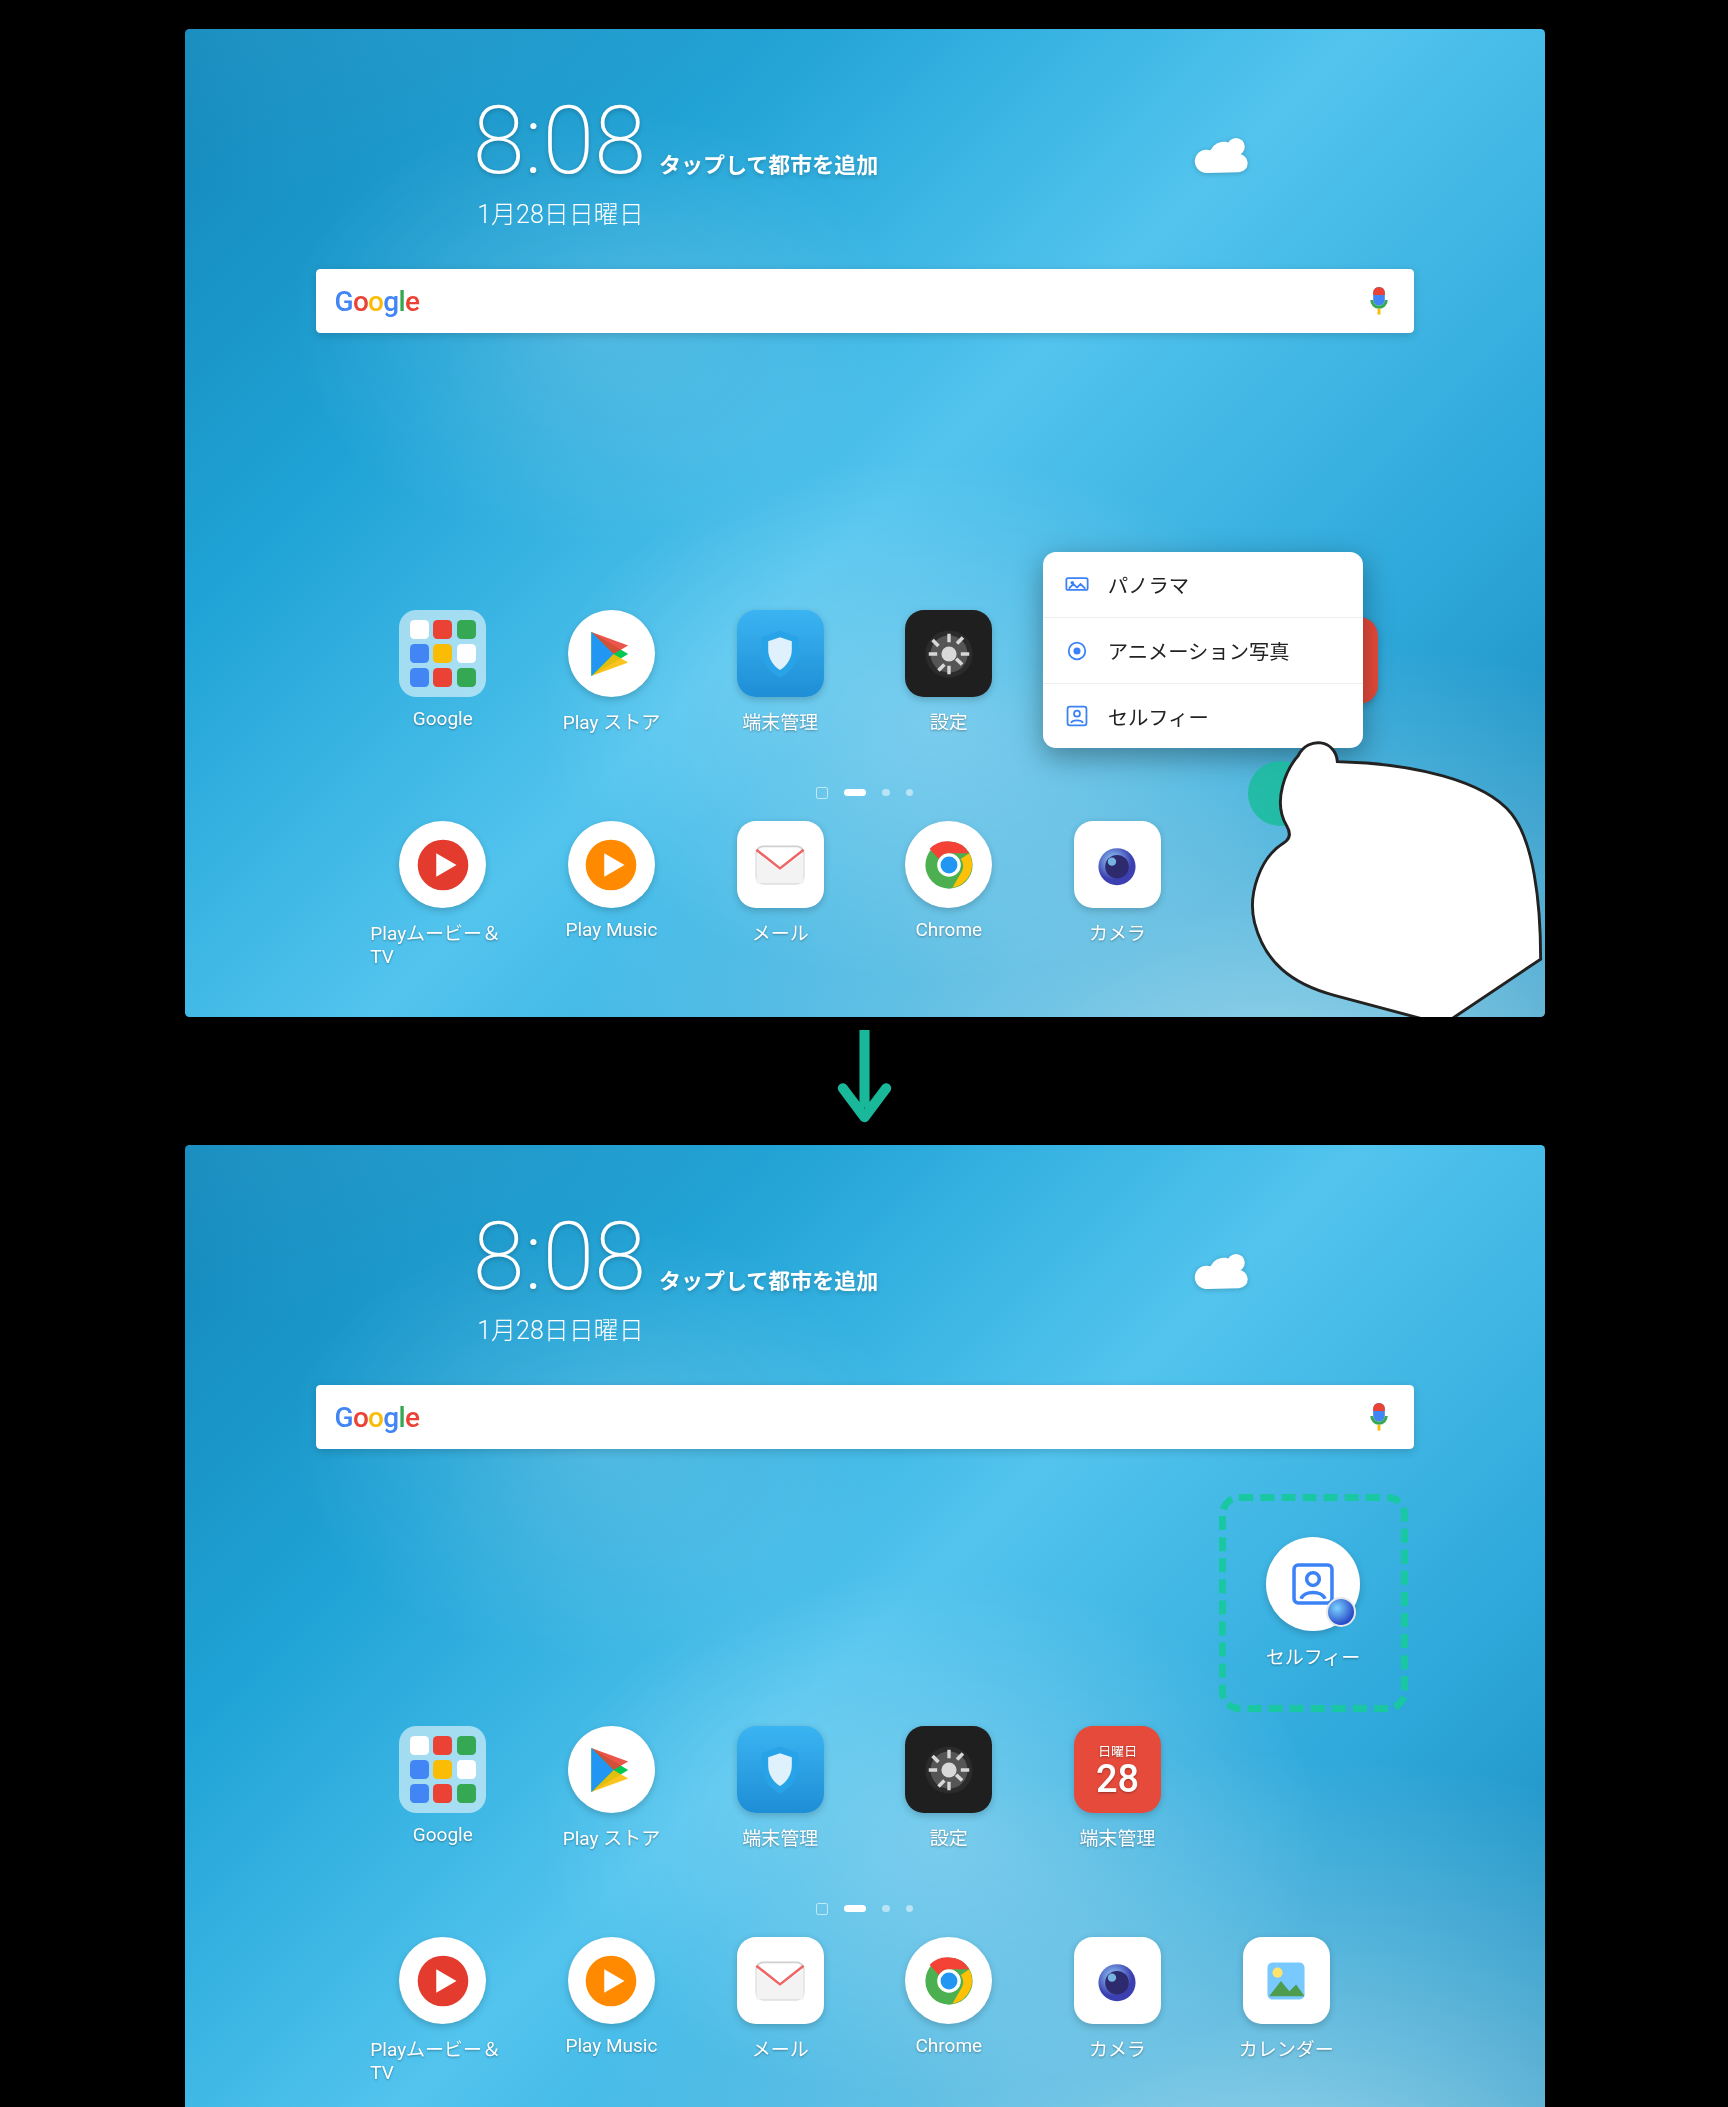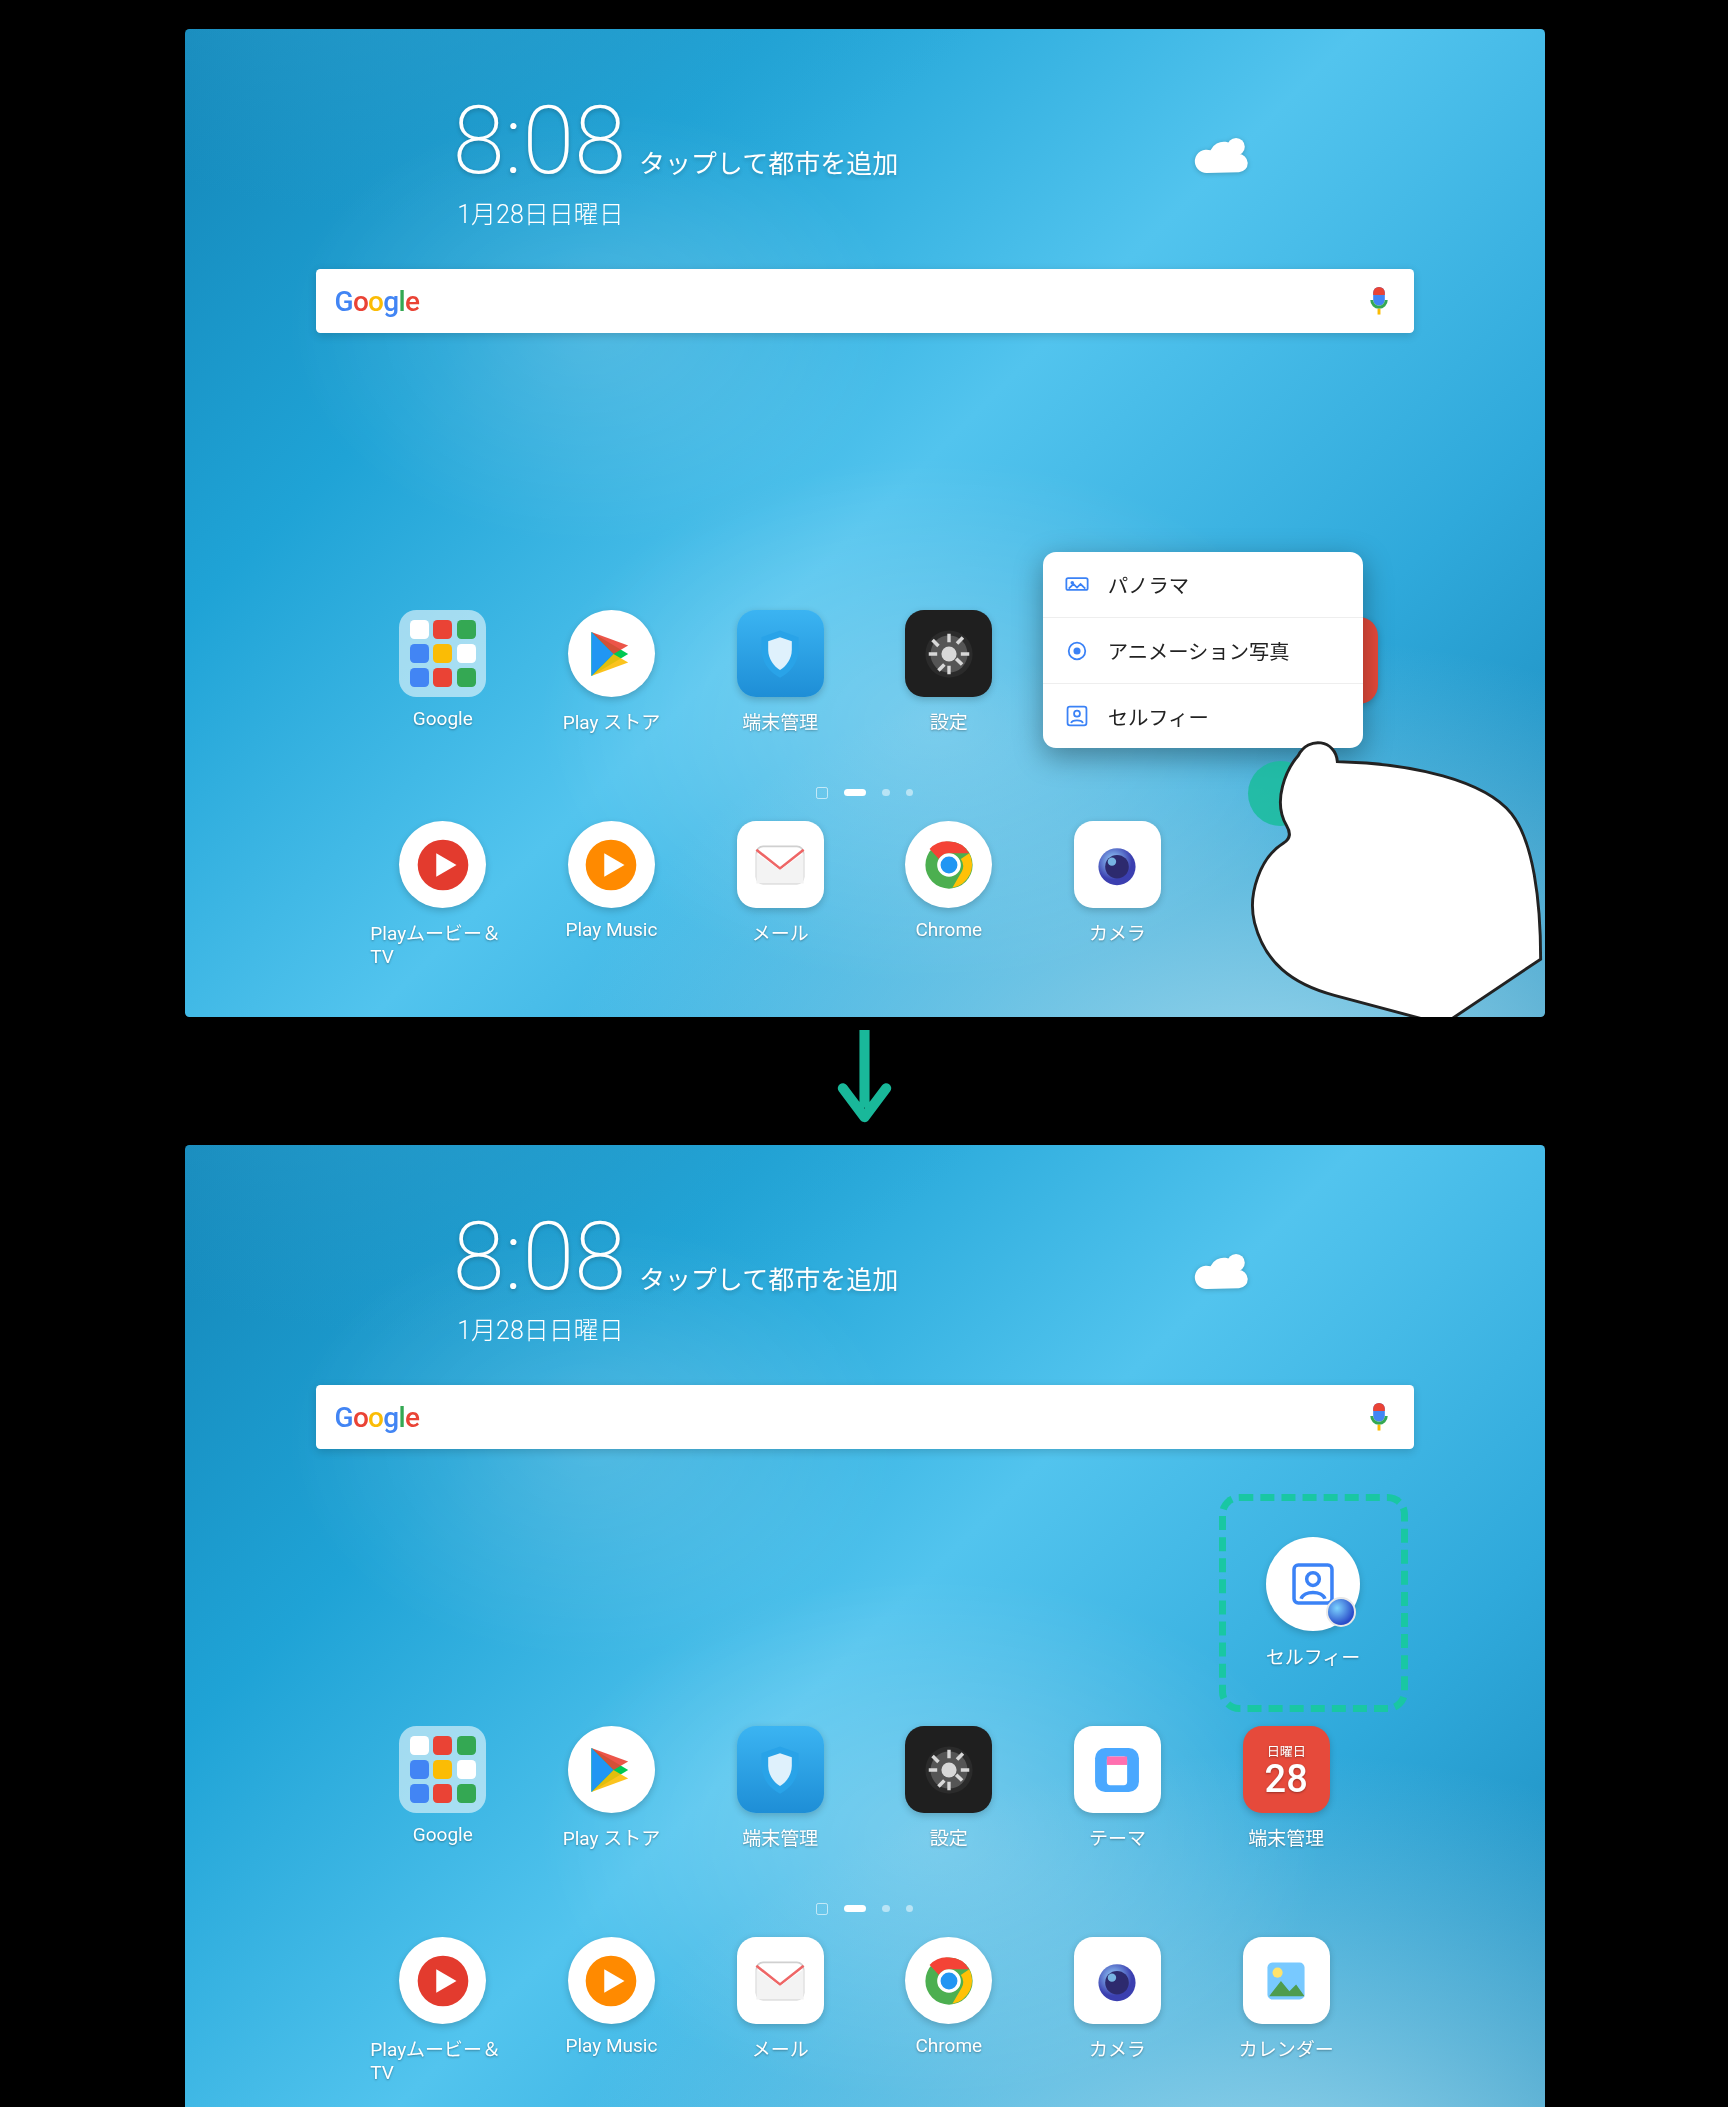--- a/index.html
+++ b/index.html
@@ -11,21 +11,21 @@
       linear-gradient(135deg,#1486b8 0%, #1fa3d6 25%, #52c4ee 50%, #2fa9db 75%, #1786b8 100%);}
   .tablet::before{content:"";position:absolute;inset:0;background:
       radial-gradient(654px 436px at 55% 70%, rgba(255,255,255,.28), rgba(255,255,255,0) 60%),
       radial-gradient(508px 363px at 30% 30%, rgba(255,255,255,.18), rgba(255,255,255,0) 60%);
       mix-blend-mode:screen;}
   
   .top-row{position:absolute;top:65px;left:0;right:0;display:flex;justify-content:center;color:#fff;}
   .clock-block{display:flex;flex-direction:column;align-items:flex-start;margin-right:378px;}
   .clock-line{display:flex;align-items:baseline;gap:13px;text-shadow:0 1.5px 4.4px rgba(0,0,0,.2);}
   .clock-time{font-size:94px;font-weight:200;line-height:1;}
-  .clock-hint{font-size:26px;font-weight:400;}
+  .clock-hint{font-size:22px;font-weight:700;}
   .clock-date{font-size:25px;font-weight:300;margin-top:5.8px;margin-left:4.4px;}
   .weather{position:absolute;right:290px;top:25.4px;}
   .weather svg{width:70px;height:70px;fill:#fff;filter:drop-shadow(0 1.5px 2.9px rgba(0,0,0,.2));}
   
   .searchbar{position:absolute;left:131px;right:131px;top:240px;height:64px;background:#fff;border-radius:4.4px;display:flex;align-items:center;padding:0 19px;box-shadow:0 2.9px 8.7px rgba(0,0,0,.15);}
   .g-logo{font-size:28px;font-weight:500;letter-spacing:-0.7px;user-select:none;}
   .g-logo span:nth-child(1){color:#4285F4}.g-logo span:nth-child(2){color:#EA4335}.g-logo span:nth-child(3){color:#FBBC05}.g-logo span:nth-child(4){color:#4285F4}.g-logo span:nth-child(5){color:#34A853}.g-logo span:nth-child(6){color:#EA4335}
   .search-space{flex:1}
   .mic-icon svg{width:32px;height:32px}
   
@@ -417,28 +417,20 @@
     </div>
     <div class="app">
       <div class="icon" style="background:#1f1f1f">
             <svg viewBox="0 0 64 64">
               <use href="#i-gear"></use>
             </svg>
           </div>
       <span>設定</span>
     </div>
     <div class="app">
-      <div class="icon">
-            <svg viewBox="0 0 64 64">
-              <use href="#i-theme"></use>
-            </svg>
-          </div>
-      <span>テーマ</span>
-    </div>
-    <div class="app">
       <div class="icon" style="background:#e64a3b;flex-direction:column;color:#fff">
         <div style="font-size:13px">日曜日</div>
         <div style="font-size:38px;font-weight:500;line-height:1">28</div>
       </div>
       <span>端末管理</span>
     </div>
   </div>
 
   <div class="dots" style="bottom:218px">
     <span class="home"></span>

